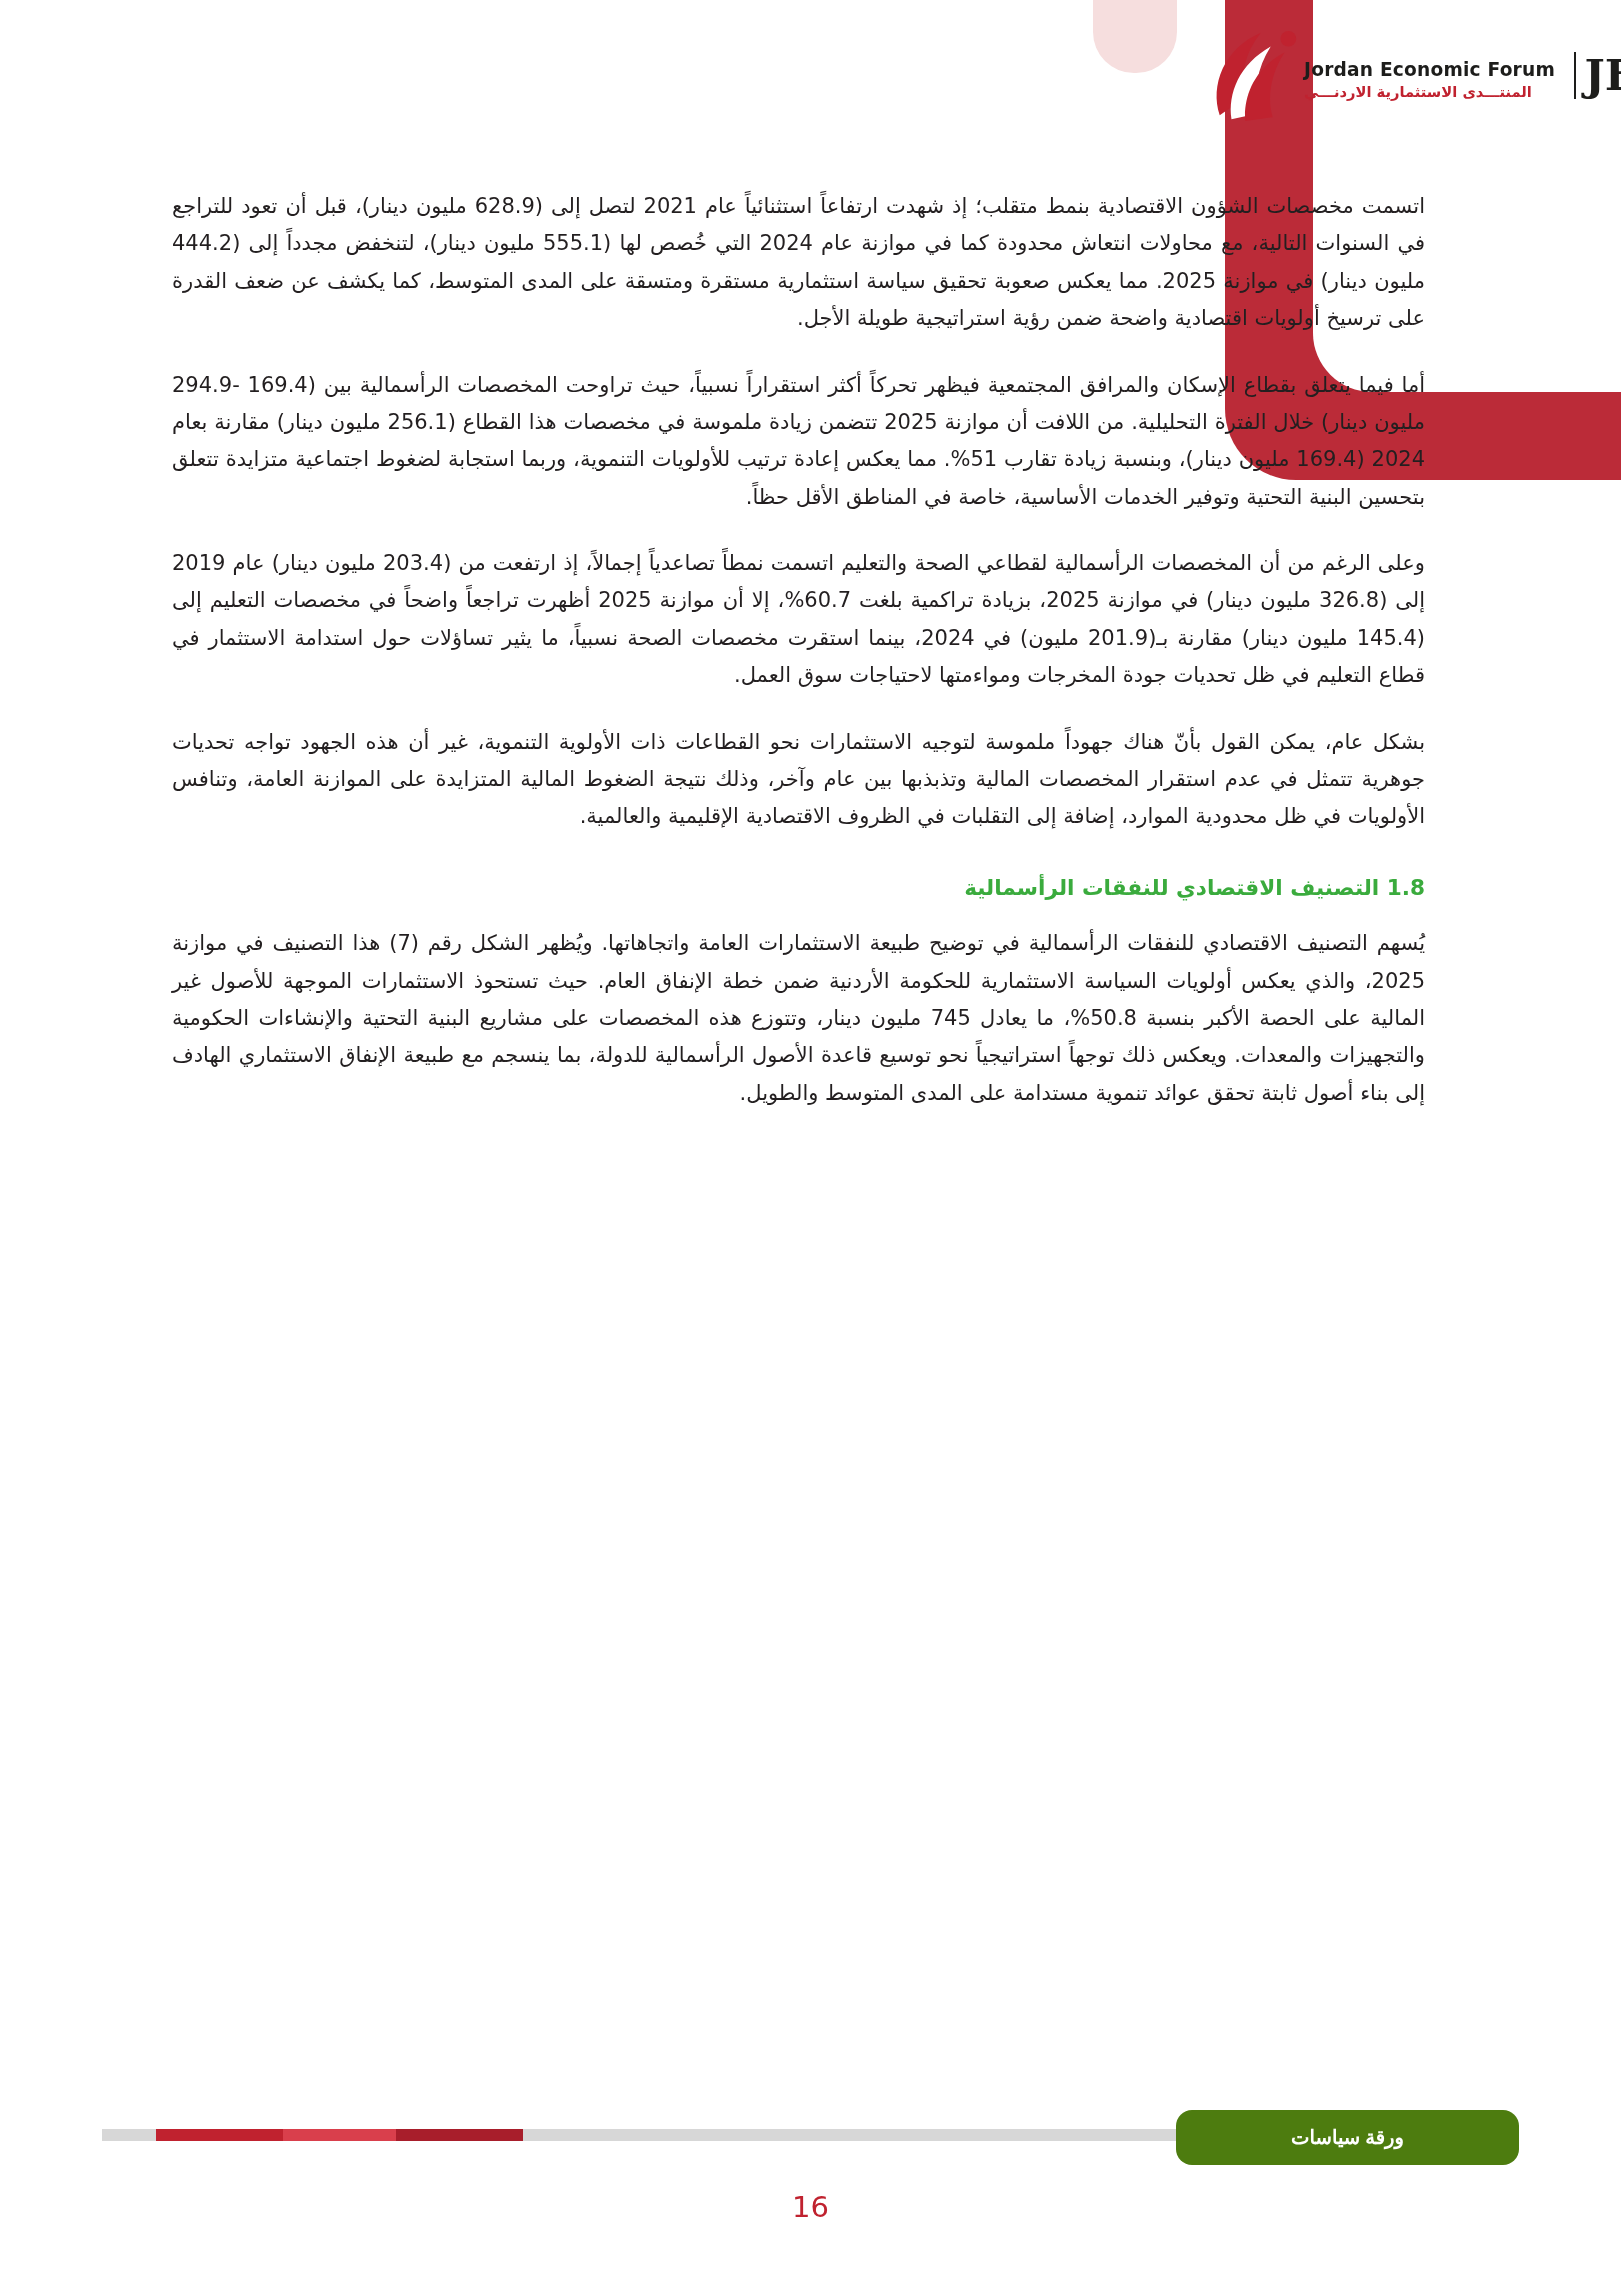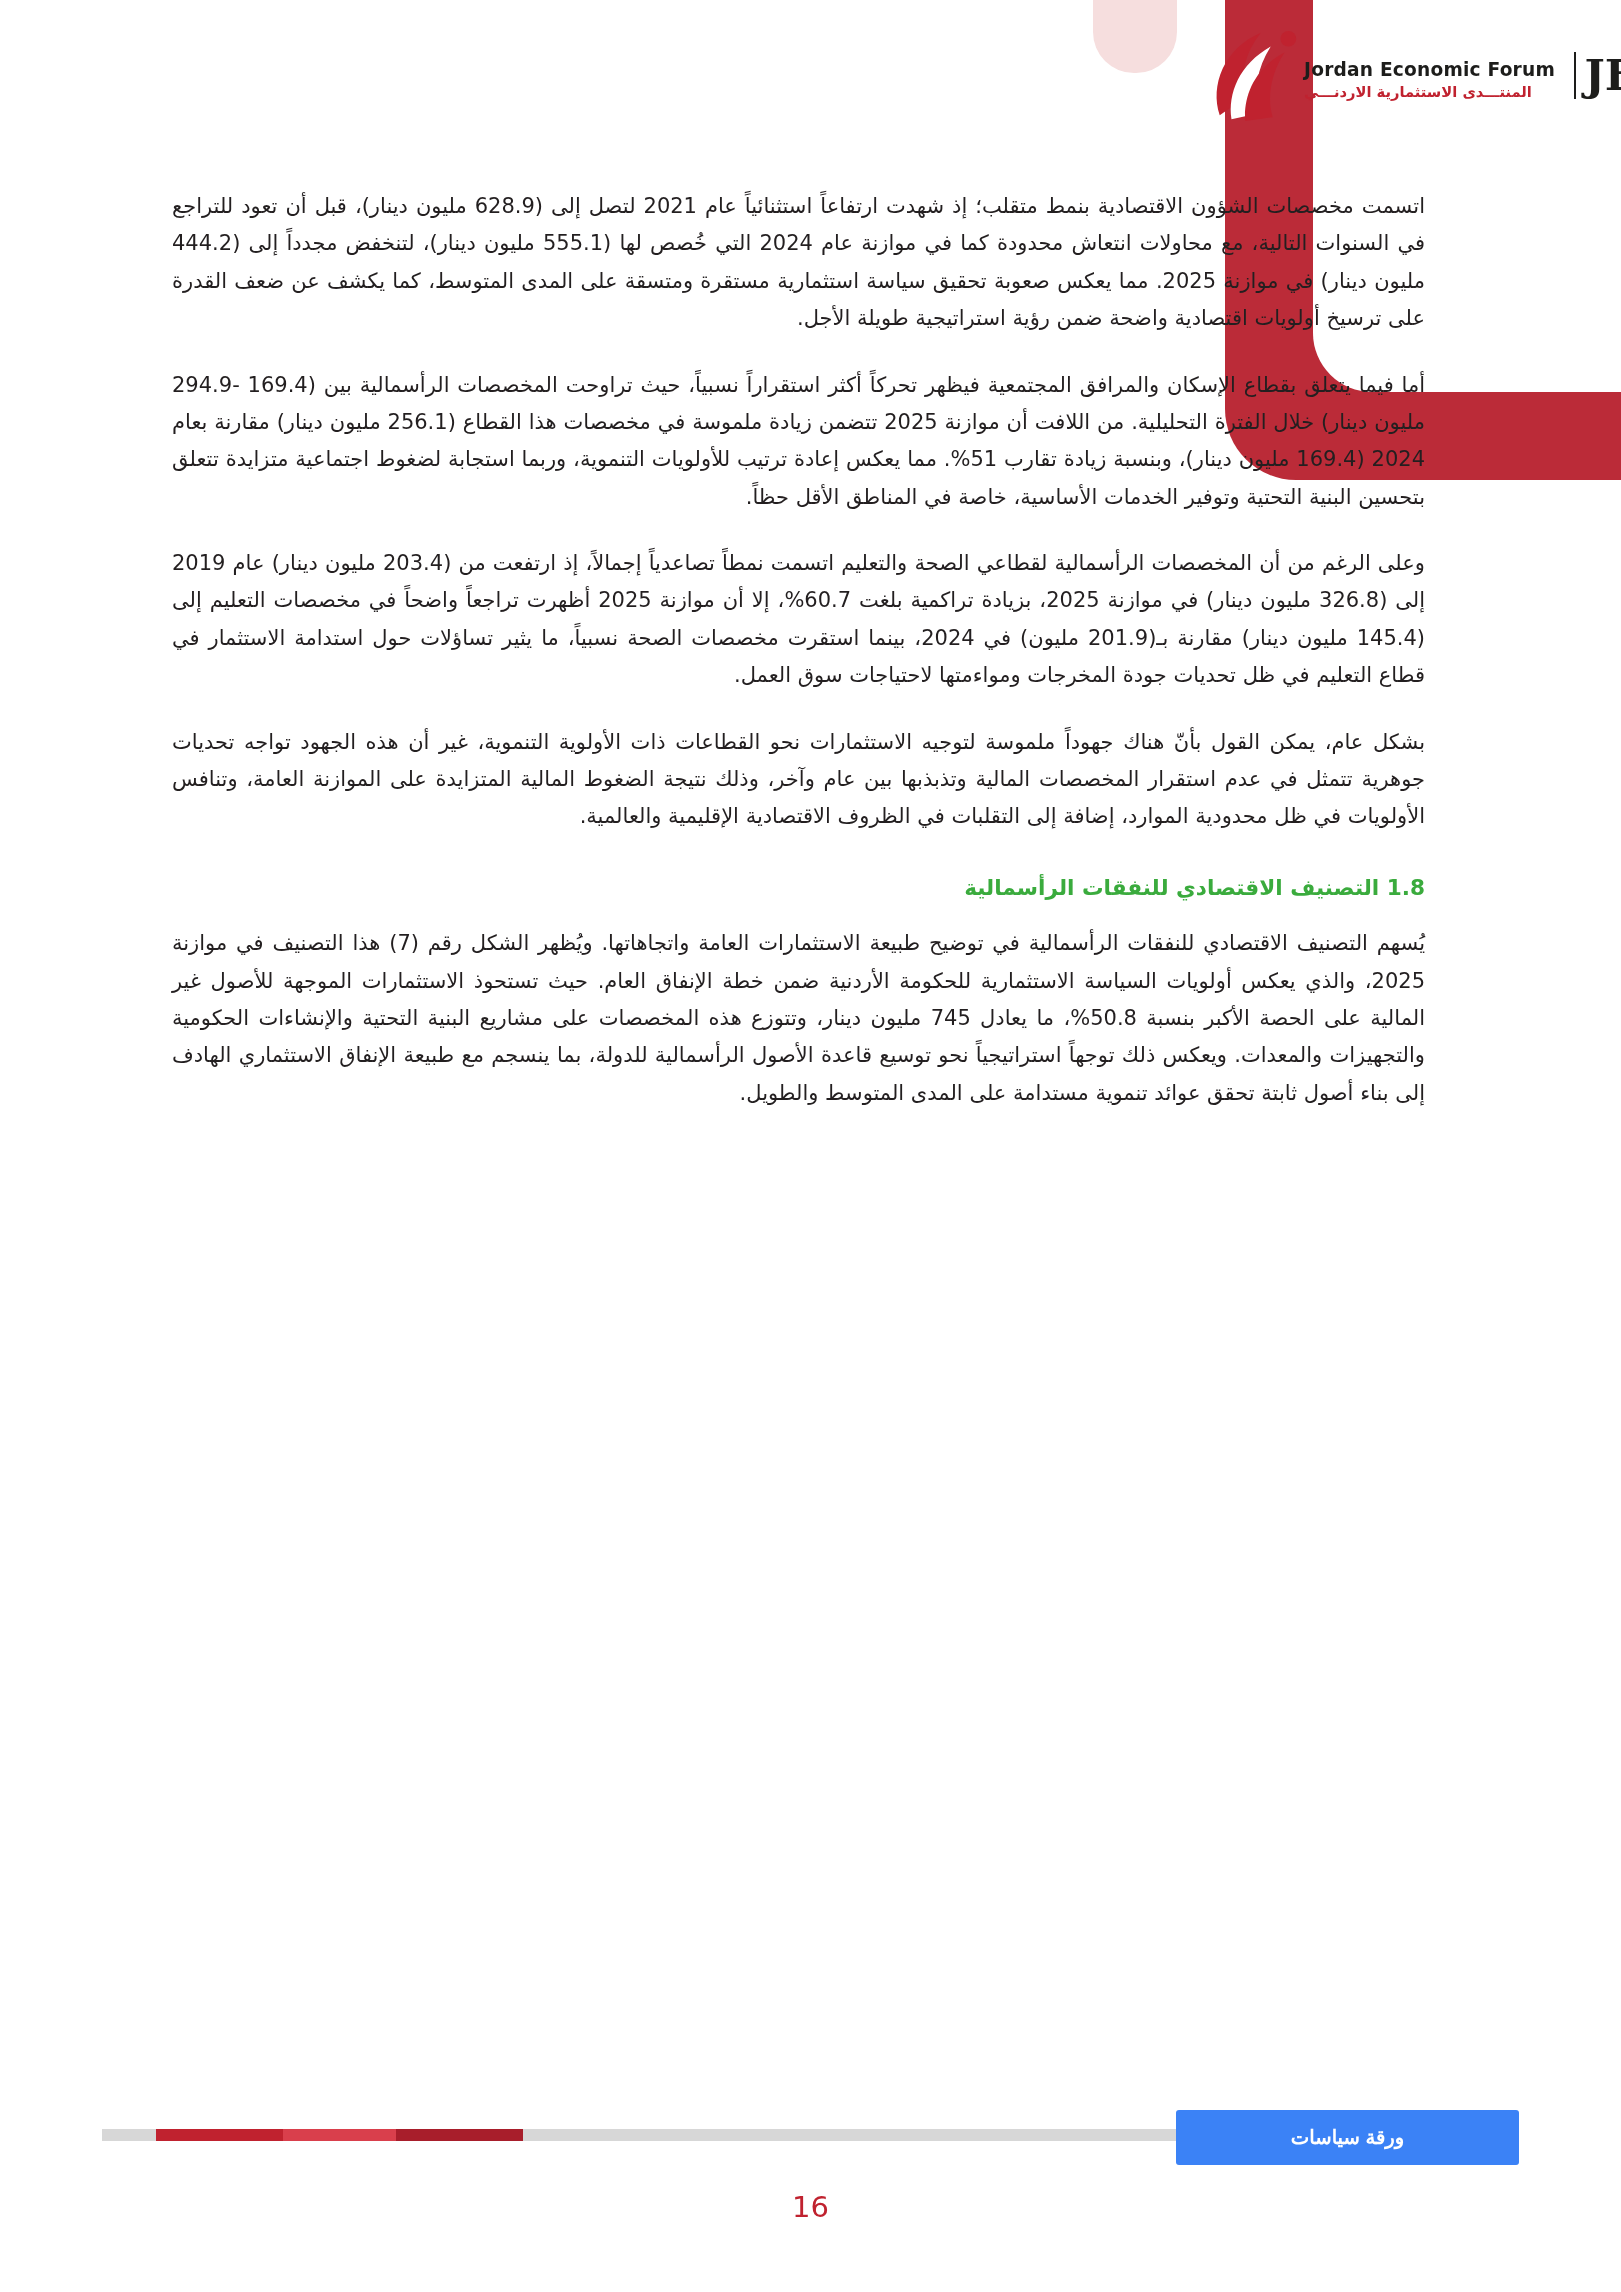--- a/index.html
+++ b/index.html
@@ -153,29 +153,29 @@
   .fb3 { flex: 0 0 113px; background: #d93f4c; }
   .fb4 { flex: 0 0 127px; background: #a81e2b; }
   .fb5 { flex: 1 1 auto; background: #d7d7d7; }
 
   .footer-tag {
     position: absolute;
     bottom: 128px;
     right: 102px;
     width: 343px;
     height: 55px;
-    background: #3b82f6;
-    border-radius: 3px;
+    background: #4d7c0f;
+    border-radius: 16px;
     display: flex;
     align-items: center;
     justify-content: center;
     color: #ffffff;
     font-size: 19.6px;
     font-weight: bold;
-    font-family: Liberation Sans, sans-serif;
+    font-family: Liberation Serif, serif;
   }
 
   .page-number {
     position: absolute;
     bottom: 69px;
     left: 0;
     right: 0;
     text-align: center;
     font-size: 29px;
     color: #c0222f;

